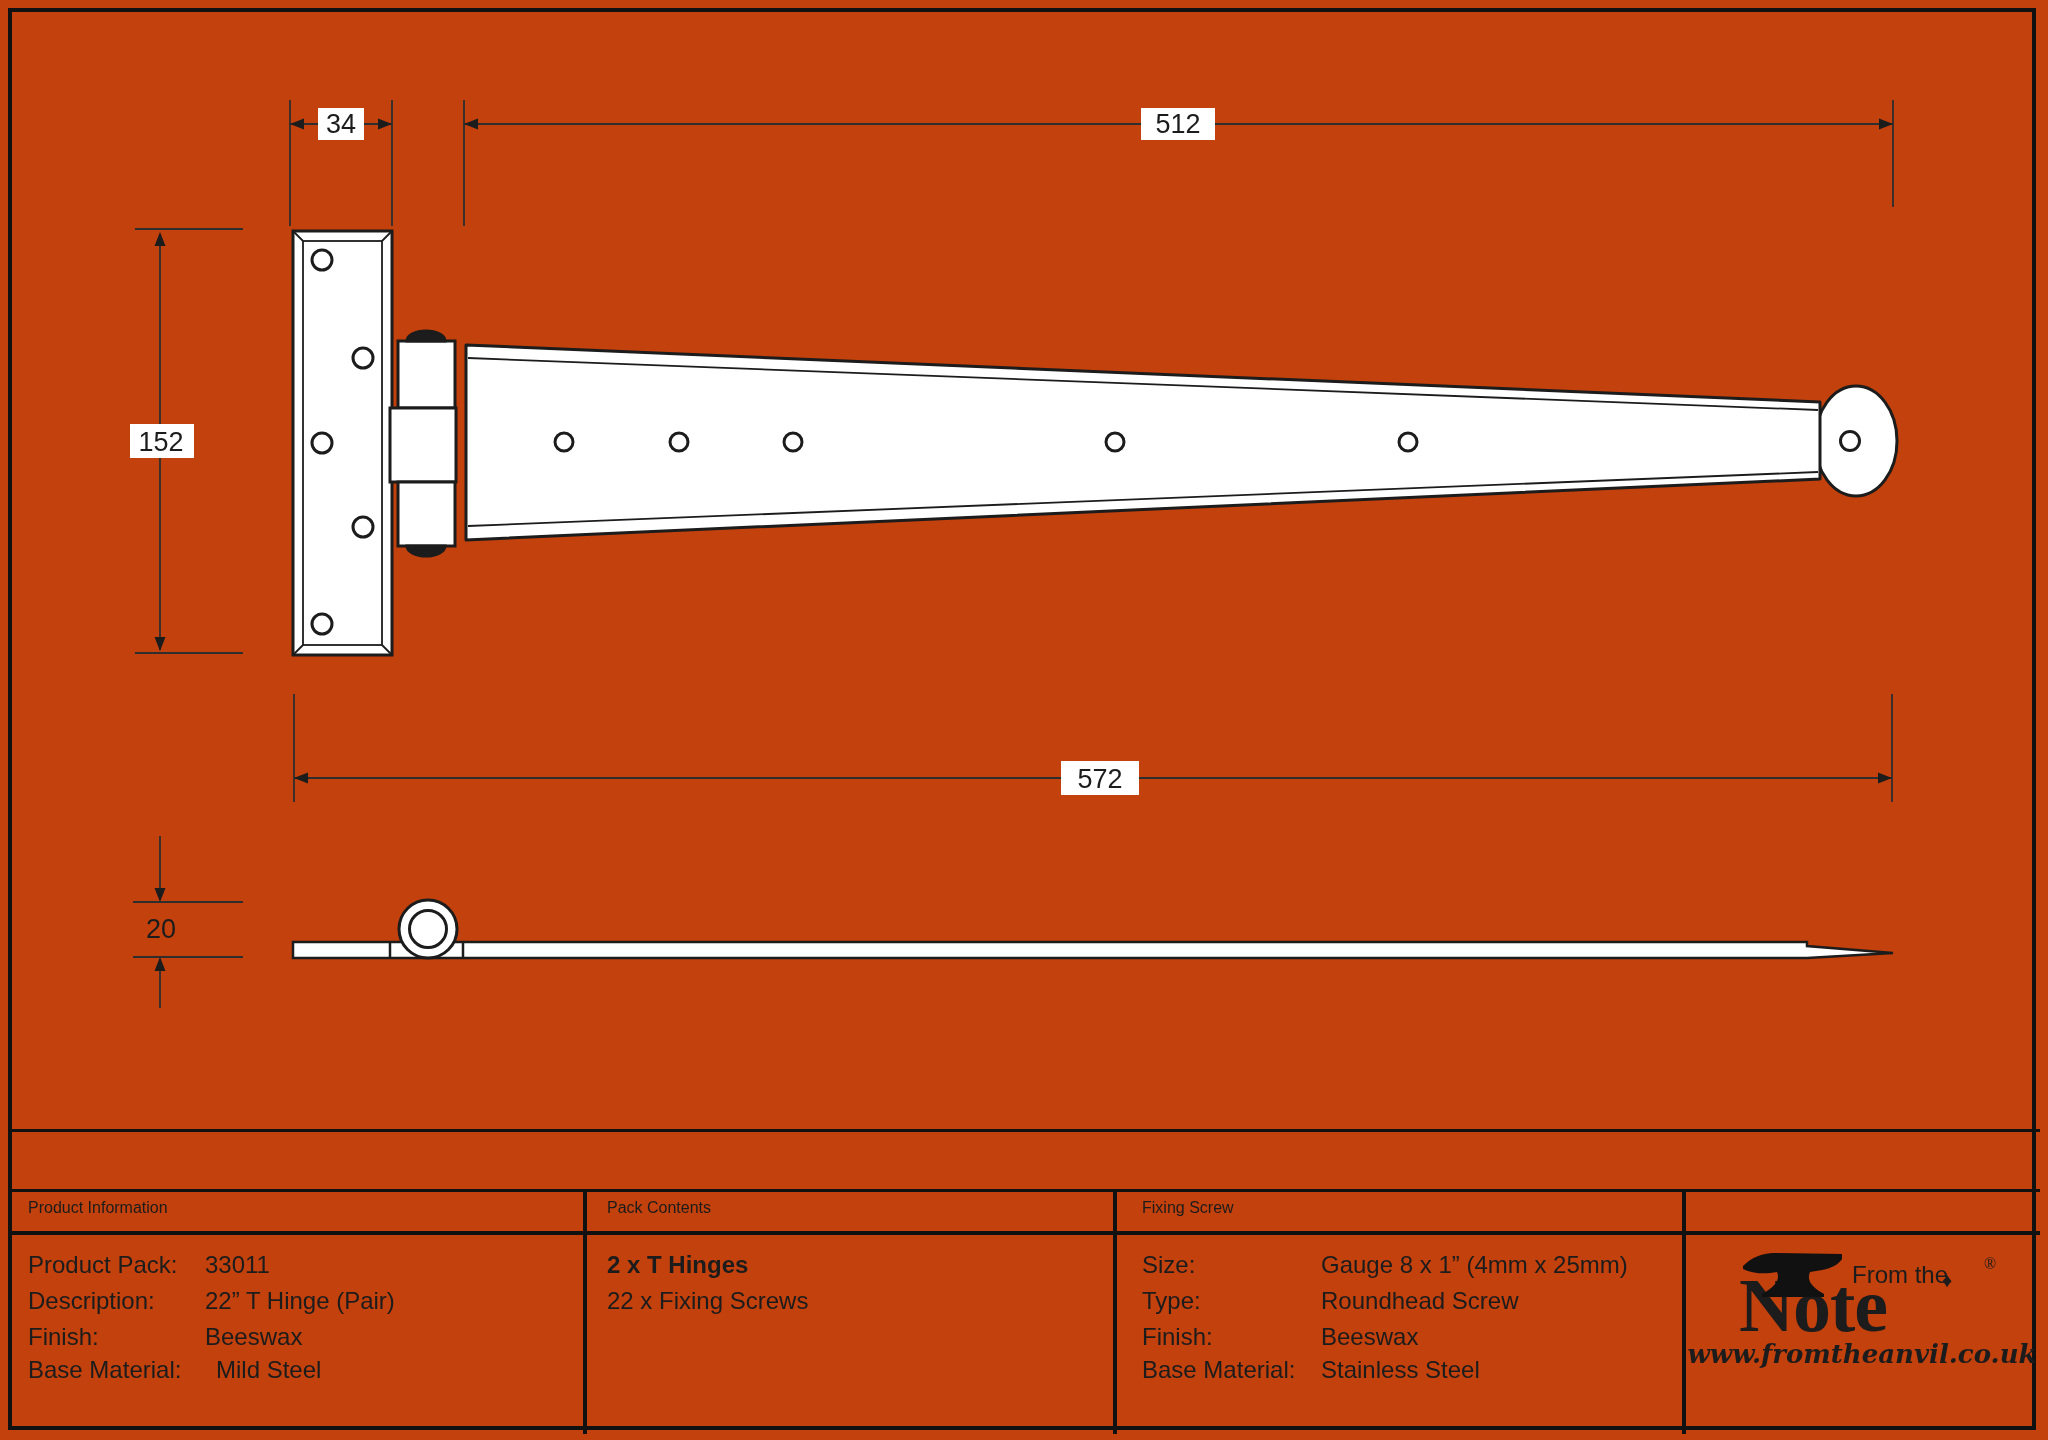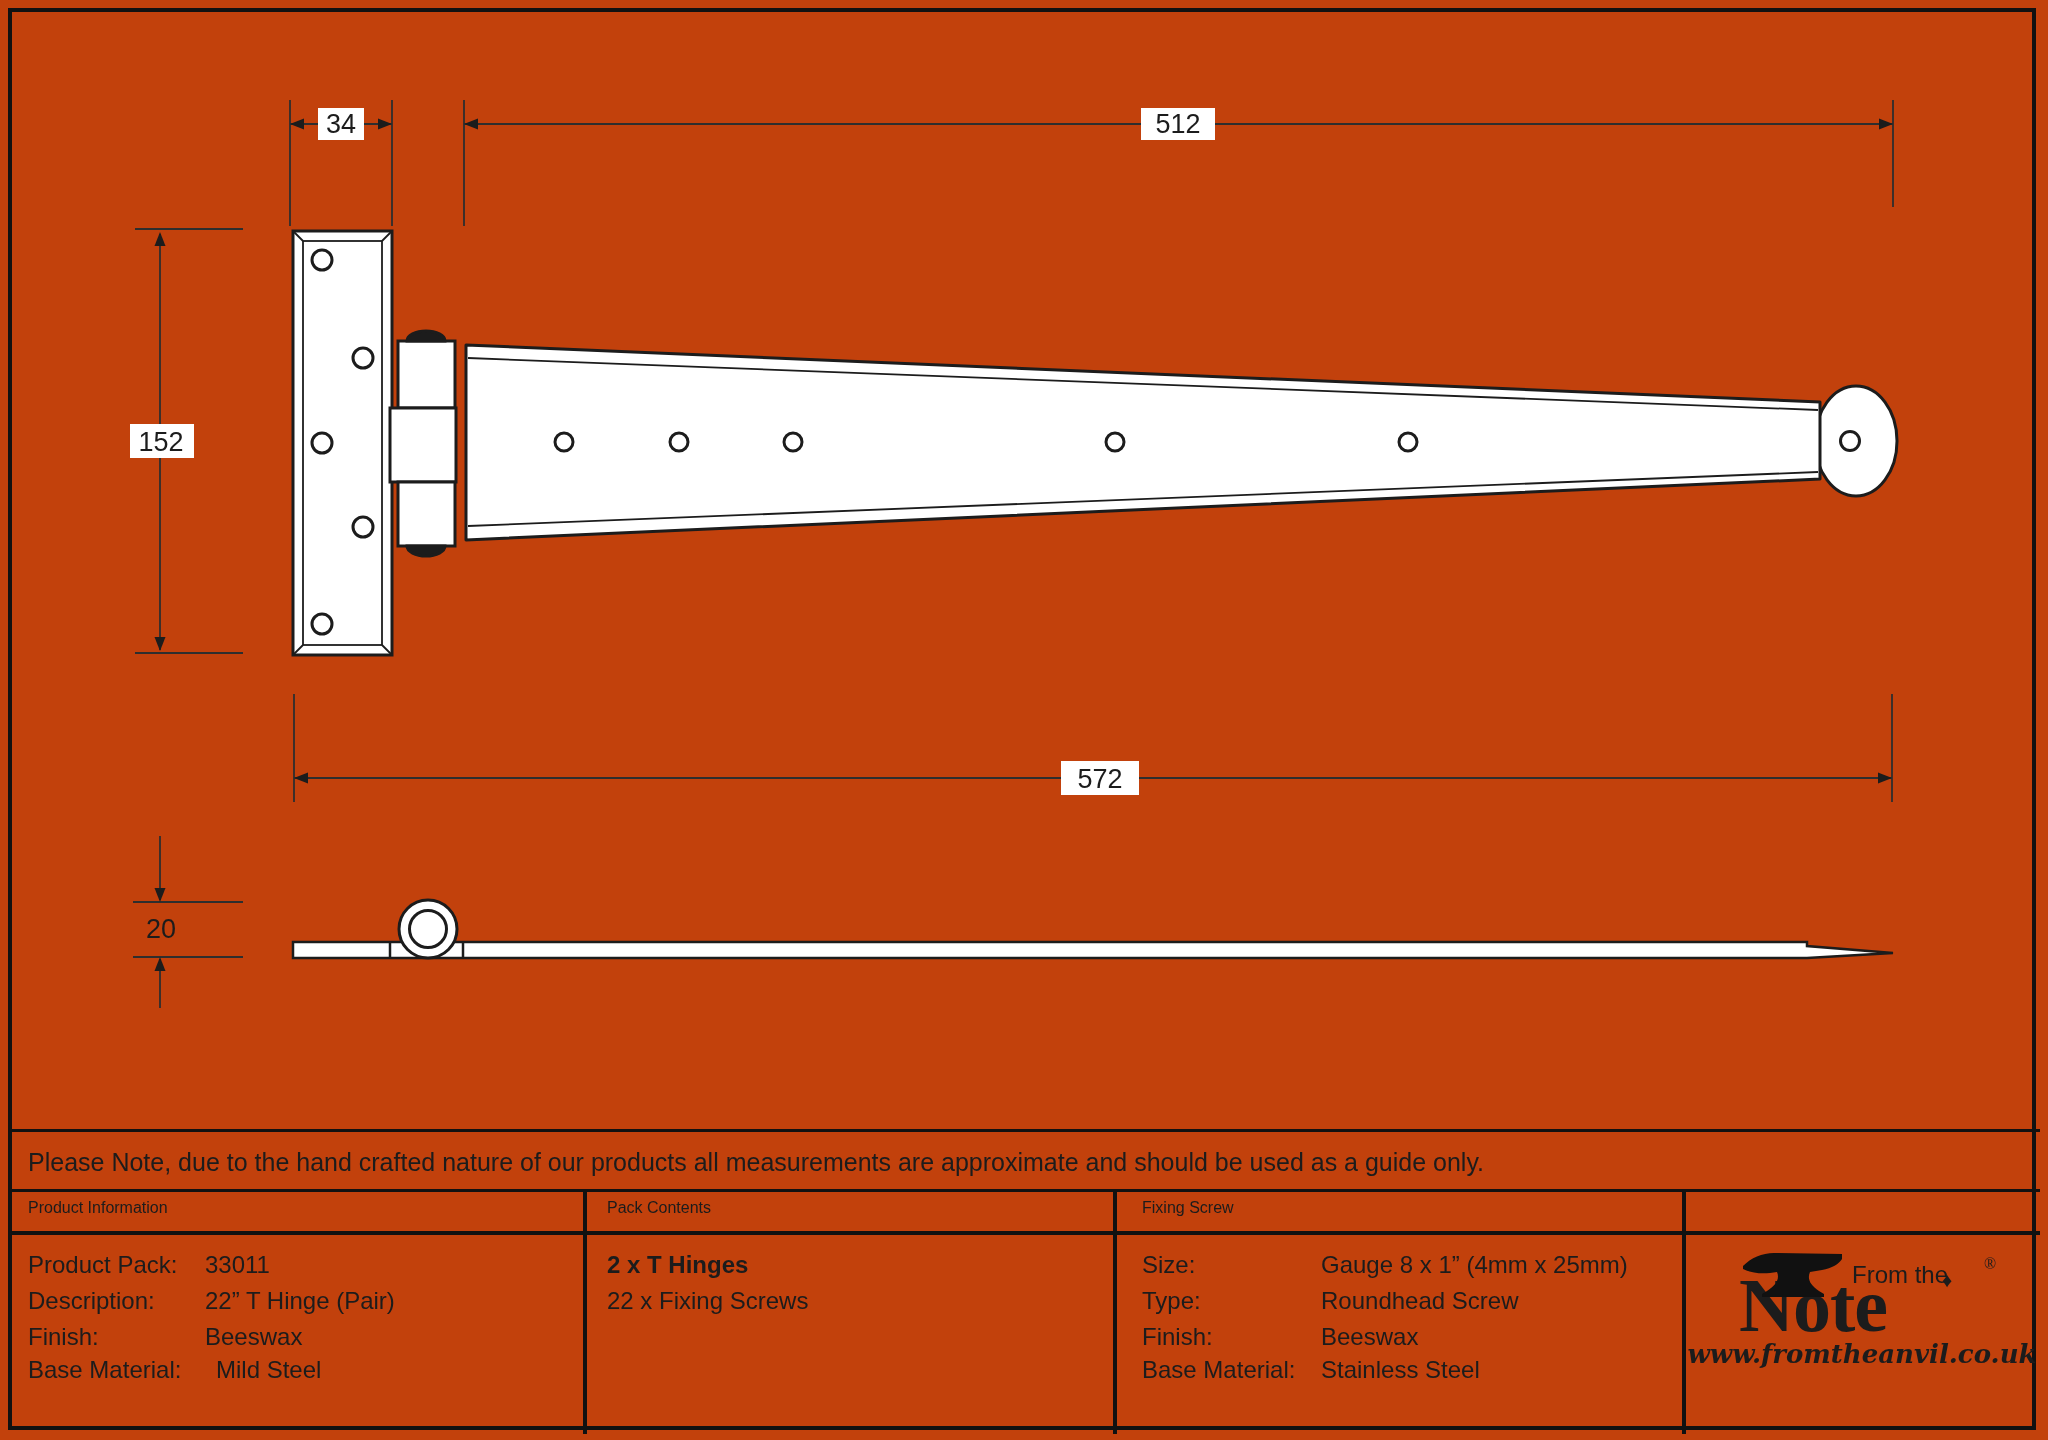--- a/index.html
+++ b/index.html
@@ -152,21 +152,20 @@
 
   
   <div class="hline" style="top:1129px;height:3px;"></div>
   <div class="hline" style="top:1189px;height:3px;"></div>
   <div class="hline" style="top:1231px;height:4px;"></div>
   <div class="vline" style="left:583px;top:1189px;height:245px;"></div>
   <div class="vline" style="left:1113px;top:1189px;height:245px;"></div>
   <div class="vline" style="left:1682px;top:1189px;height:245px;"></div>
 
   
-  <div class="note-text">Please Note, due to the hand crafted nature of our products all measurements are approximate and should be used as a guide only.</div>
 
   
   <div class="cell-text hdr" style="left:28px;top:1199px;">Product Information</div>
   <div class="cell-text hdr" style="left:607px;top:1199px;">Pack Contents</div>
   <div class="cell-text hdr" style="left:1142px;top:1199px;">Fixing Screw</div>
 
   
   <div class="cell-text" style="left:28px;top:1251px;">Product Pack:</div>
   <div class="cell-text" style="left:205px;top:1251px;">33011</div>
   <div class="cell-text" style="left:28px;top:1287px;">Description:</div>

